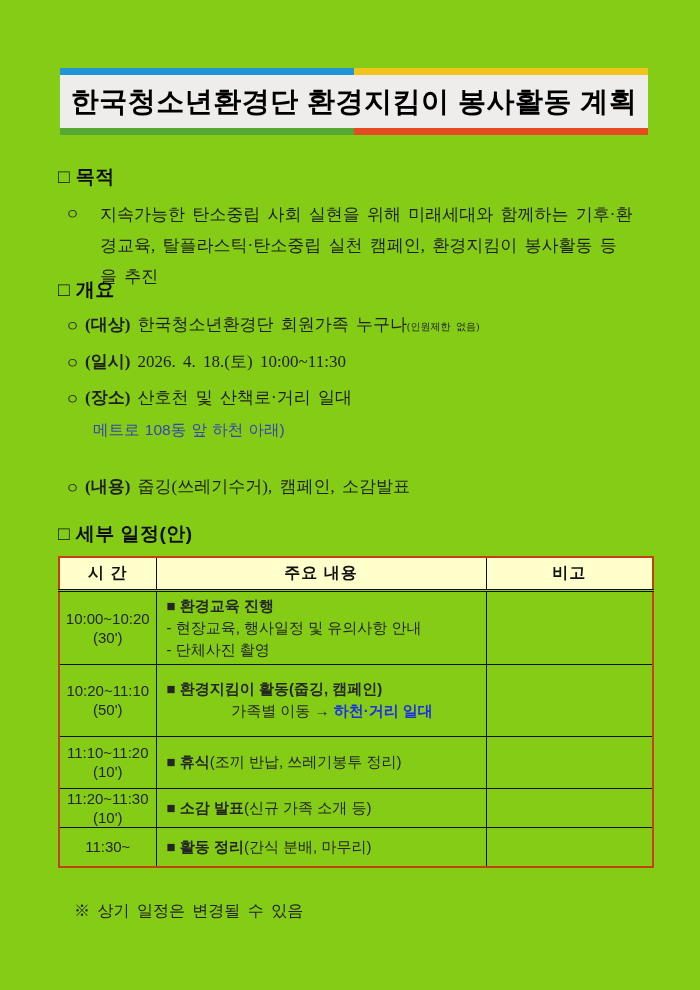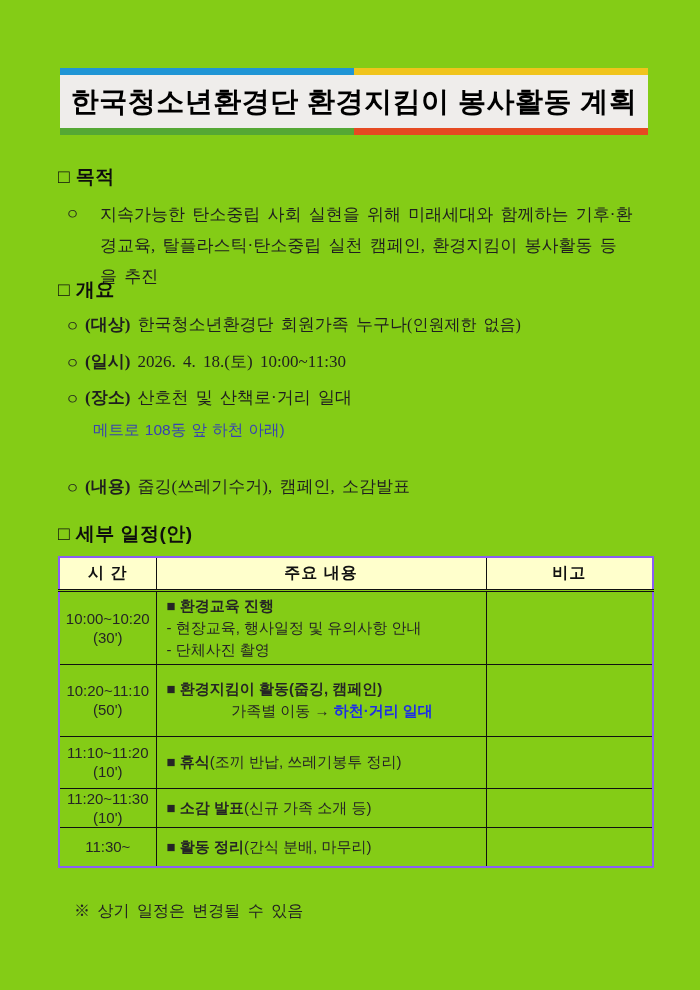--- a/index.html
+++ b/index.html
@@ -30,30 +30,30 @@
 
   
   .serif{font-family:"Liberation Serif", serif; font-size:17px; color:#1f1f1f; word-spacing:3px;}
   .bullet{position:absolute; left:58px; width:575px; padding-left:42px; line-height:31px;}
   .bullet .marker{position:absolute; left:7px; top:0; font-size:15px;}
   #purpose-body{top:199px;}
 
   .ov-item{position:absolute; left:58px; width:575px; padding-left:27px; line-height:24px;}
   .ov-item .marker{position:absolute; left:7px; top:1px; font-size:15px;}
   .ov-item .lbl{font-weight:bold;}
-  .ov-item .small{font-size:16px;}
+  .ov-item .small{font-size:10px;}
   #ov-0{top:313px;} #ov-1{top:350px;} #ov-2{top:386px;} #ov-3{top:475px;}
 
   .ov-note{position:absolute; left:58px; top:417px; width:585px; padding-left:17px;
     font-size:15.5px; line-height:26px; color:var(--note); word-spacing:1px;}
   .ov-note .l2{padding-left:18px;}
 
   
   .sched{position:absolute; left:58px; top:556px;}
-  table{border-collapse:collapse; table-layout:fixed; width:594px; border:2px solid #8b5cf6;}
+  table{border-collapse:collapse; table-layout:fixed; width:594px; border:2px solid #c2410c;}
   th{height:33px; background:var(--th-bg); font-size:16px; font-weight:bold; color:#111;
      border:1px solid #111; border-bottom:3px double #111; letter-spacing:1px;}
   td{border:1px solid #111; vertical-align:middle; color:#252525;}
   .w-time{width:97px;} .w-main{width:330px;} .w-note{width:167px;}
   td.col-time{text-align:center; font-size:15px; line-height:19px;}
   td.col-content{padding:3px 4px 3px 10px; font-size:15px;}
   .cline{line-height:22px; white-space:nowrap;}
   .cline.ind{padding-left:16px;text-align:center;}
   .b{font-weight:bold;}
   .blue{color:var(--hl);}

